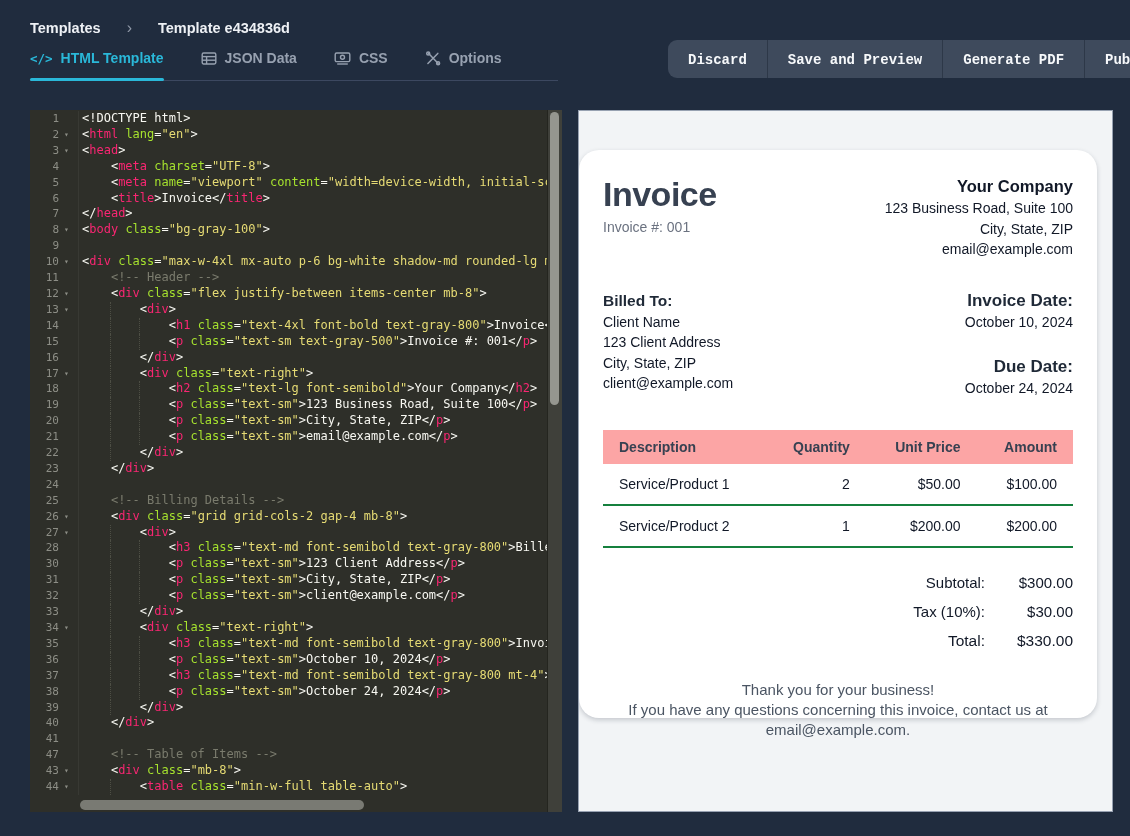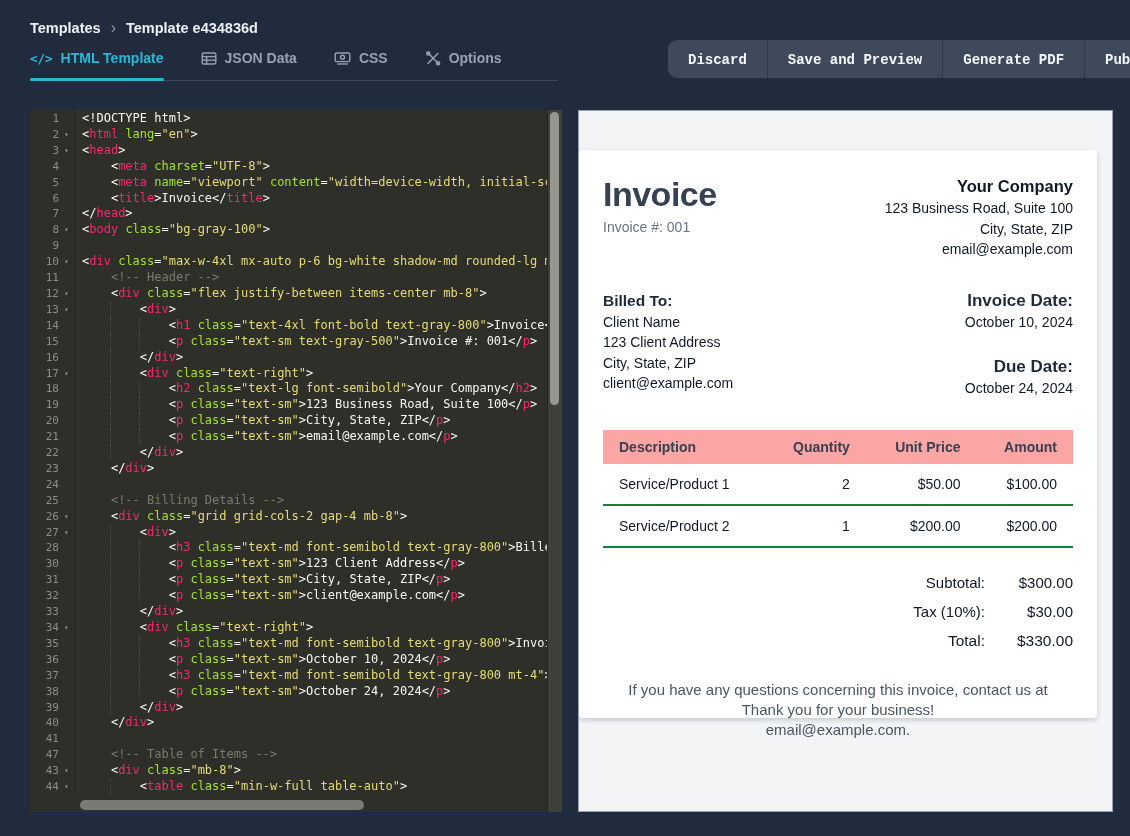--- a/index.html
+++ b/index.html
@@ -1,21 +1,21 @@
 <!DOCTYPE html>
 <html><head>
 <meta charset="utf-8">
 <style>
   html,body{margin:0;padding:0}
   body{
     width:1130px;height:836px;position:relative;overflow:hidden;
     background:#202c3e;font-family:"Liberation Sans",sans-serif;
   }
   
-  .breadcrumb{position:absolute;left:30px;top:20px;display:flex;align-items:center;gap:10px;
+  .breadcrumb{position:absolute;left:30px;top:20px;display:flex;align-items:center;gap:26px;
     font-size:14.5px;font-weight:700;color:#eef1f5;}
   .crumb-sep{color:#8e97a6;font-weight:400;font-size:16px;line-height:14px}
   .crumb-link{cursor:pointer}
 
   .tab-bar{position:absolute;left:30px;top:46px;width:528px;height:34px;display:flex;
     border-bottom:1px solid #3c4860;box-sizing:content-box}
   .tab{display:flex;align-items:center;gap:8px;margin-right:37px;font-size:14px;font-weight:700;
     color:#97a1b0;position:relative;cursor:pointer;padding-bottom:10px}
   .tab.active{color:#2ab8d9}
   .tab.active::after{content:"";position:absolute;left:0;right:0;bottom:-1px;height:3px;
@@ -50,21 +50,21 @@
   .vscroll{position:absolute;right:0;top:0;width:14px;height:100%;background:#3f403a;
     border-left:1px solid #24251f}
   .vthumb{position:absolute;left:2px;top:2px;width:9px;height:293px;background:#95968f;
     border-radius:5px;cursor:pointer}
   .hthumb{position:absolute;left:50px;bottom:2px;width:284px;height:10px;
     background:rgba(168,169,161,0.62);border-radius:5px;cursor:pointer}
 
   
   .preview{position:absolute;left:578px;top:110px;width:535px;height:702px;background:#f2f4f6;
     border:1px solid #97a1b1;box-sizing:border-box;overflow:hidden}
-  .invoice-card{margin:39px 15px 0 0;height:568px;background:#ffffff;border-radius:4px;
+  .invoice-card{margin:39px 15px 0 0;height:568px;background:#ffffff;border-radius:20px;
     box-shadow:0 2px 5px rgba(30,40,60,.22);padding:24px;box-sizing:border-box;color:#111827}
   .inv-header{display:flex;justify-content:space-between;margin-bottom:30px}
   .inv-title{font-size:34px;font-weight:700;color:#374151;letter-spacing:-.5px;line-height:40px}
   .inv-number{font-size:14px;color:#6b7280;margin-top:5px}
   .company{text-align:right;font-size:14px;line-height:20px;color:#111827}
   .company-name{font-size:16.5px;font-weight:700;line-height:24px}
   .inv-billing{display:flex;justify-content:space-between;margin-bottom:31px}
   .bill-label{font-size:15.5px;font-weight:700;color:#1f2937;line-height:22px}
   .bill-line{font-size:14px;line-height:20.5px}
   .dates{text-align:right}
@@ -257,18 +257,18 @@
         <span>Tax (10%):</span>
         <span class="tval">$30.00</span>
       </div>
       <div class="trow bold">
         <span>Total:</span>
         <span class="tval">$330.00</span>
       </div>
     </div>
 
     <div class="inv-footer">
+      <div>Thank you for your business!</div>
       <div>If you have any questions concerning this invoice, contact us at</div>
-      <div>Thank you for your business!</div>
       <div>email@example.com.</div>
     </div>
   </div>
 </div>
 
 </body></html>

